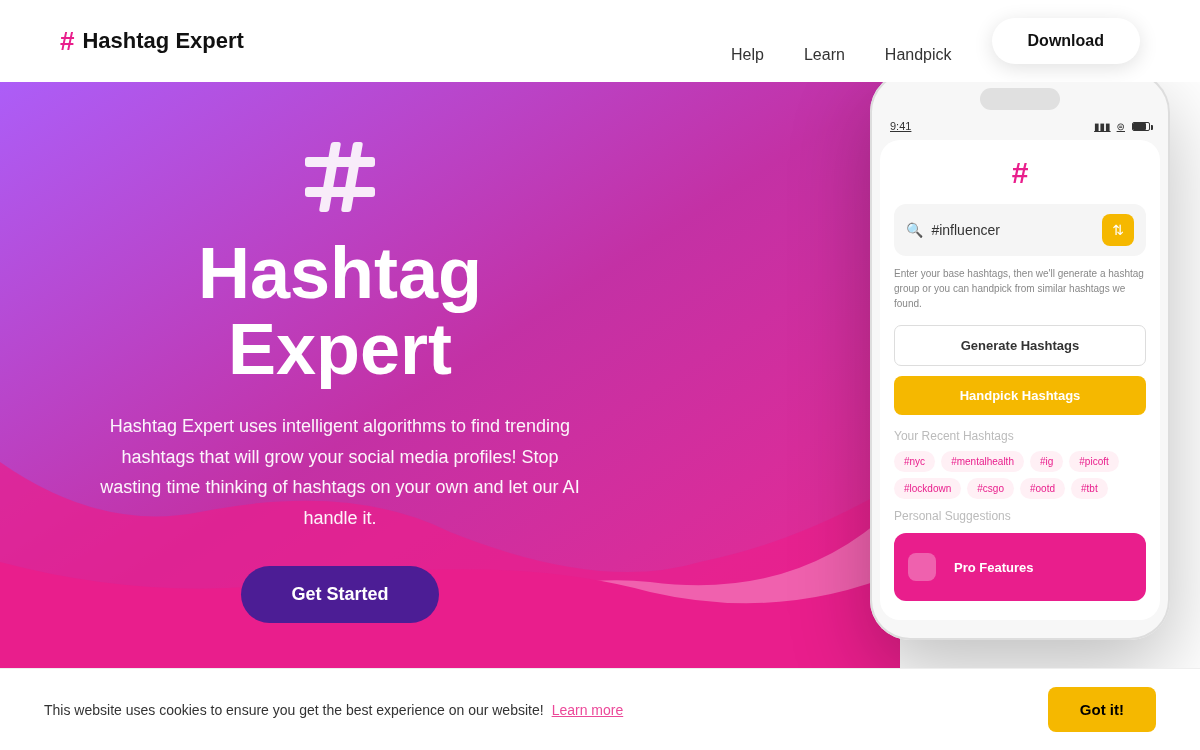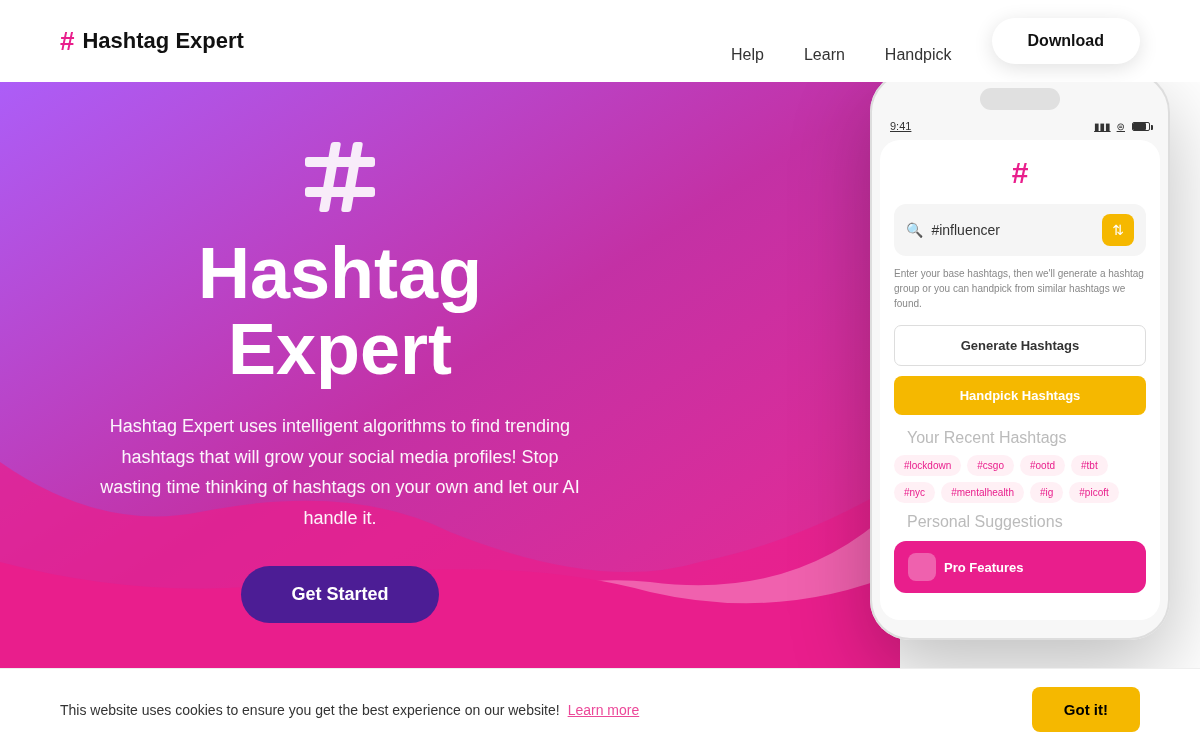--- a/index.html
+++ b/index.html
@@ -79,39 +79,39 @@
     }
     .hint-text { font-size: 10px; color: #888; line-height: 1.5; margin-bottom: 14px; }
     .btn-generate {
       width: 100%; padding: 12px; border: 1.5px solid #ddd; border-radius: 7px;
       background: #fff; font-size: 13px; font-weight: 600; color: #333; margin-bottom: 10px; cursor: pointer;
     }
     .btn-handpick {
       width: 100%; padding: 12px; border: none; border-radius: 8px;
       background: #f5b800; font-size: 13px; font-weight: 600; color: #fff; margin-bottom: 14px; cursor: pointer;
     }
-    .section-label { font-size: 16px; color: #bbb; margin-bottom: 8px; margin-left: 13px; }
+    .section-label { font-size: 12px; color: #bbb; margin-bottom: 8px; }
     .hashtag-row { display: flex; gap: 6px; flex-wrap: wrap; margin-bottom: 6px; }
     .hashtag-chip {
       background: #fff0f5; color: #e91e8c; border-radius: 20px;
       padding: 5px 10px; font-size: 10px; font-weight: 500;
     }
     .pro-banner {
-      background: #e91e8c; border-radius: 12px; padding: 12px 14px;
-      display: flex; align-items: center; gap: 8px; margin-top: 10px;
+      background: #e91e8c; border-radius: 12px; padding: 20px 14px;
+      display: flex; align-items: center; gap: 18px; margin-top: 10px;
     }
     .pro-icon { width: 28px; height: 28px; background: rgba(255,255,255,0.3); border-radius: 8px; }
     .pro-text { color: #fff; font-size: 13px; font-weight: 700; }
 
     
     .cookie-banner {
       position: absolute; bottom: 0; left: 0; right: 0; z-index: 100;
       background: #fff; border-top: 1px solid #eee;
       display: flex; align-items: center; justify-content: center; gap: 8px;
-      padding: 18px 60px;
+      padding: 18px 44px;
     }
     .cookie-text { font-size: 14px; color: #333; }
     .cookie-link { color: #ec4899; font-size: 14px; text-decoration: underline; }
     .cookie-btn {
       background: #f5b800; color: #000000; border: none; padding: 14px 32px;
       border-radius: 8px; font-size: 15px; font-weight: 700; cursor: pointer; margin-left: auto;
     }
 
     
     .status-icons { display: flex; align-items: center; gap: 3px; }
@@ -188,30 +188,30 @@
         <div class="search-bar">
           <span class="search-icon">🔍</span>
           <span class="search-input-text">#influencer</span>
           <div class="filter-btn">⇅</div>
         </div>
         <p class="hint-text">Enter your base hashtags, then we'll generate a hashtag group or you can handpick from similar hashtags we found.</p>
         <button class="btn-generate">Generate Hashtags</button>
         <button class="btn-handpick">Handpick Hashtags</button>
         <div class="section-label">Your Recent Hashtags</div>
         <div class="hashtag-row">
+          <span class="hashtag-chip">#nyc</span>
+          <span class="hashtag-chip">#mentalhealth</span>
+          <span class="hashtag-chip">#ig</span>
+          <span class="hashtag-chip">#picoft</span>
+        </div>
+        <div class="hashtag-row">
           <span class="hashtag-chip">#lockdown</span>
           <span class="hashtag-chip">#csgo</span>
           <span class="hashtag-chip">#ootd</span>
           <span class="hashtag-chip">#tbt</span>
-        </div>
-        <div class="hashtag-row">
-          <span class="hashtag-chip">#nyc</span>
-          <span class="hashtag-chip">#mentalhealth</span>
-          <span class="hashtag-chip">#ig</span>
-          <span class="hashtag-chip">#picoft</span>
         </div>
         <div class="section-label" style="margin-top:10px;">Personal Suggestions</div>
         <div class="pro-banner">
           <div class="pro-icon"></div>
           <span class="pro-text">Pro Features</span>
         </div>
       </div>
     </div>
   </div>
 

